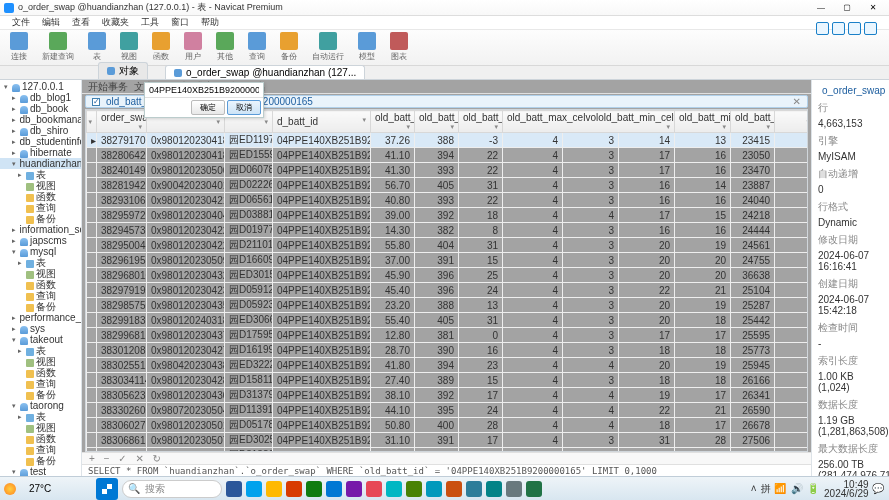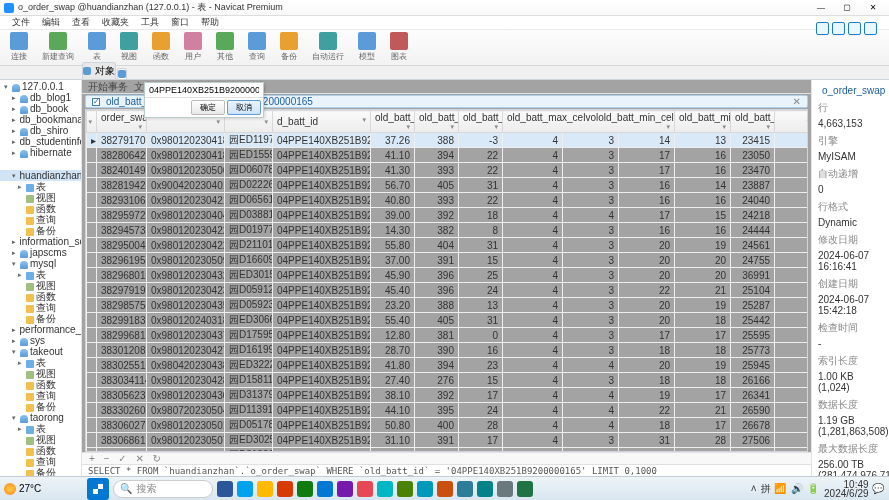--- a/index.html
+++ b/index.html
@@ -19,32 +19,32 @@
   
   .ribbon { height: 36px; background: linear-gradient(#fdfdfd,#f2f2f2); border-bottom: 1px solid #d8d8d8; display: flex; align-items: flex-start; padding: 1px 4px; gap: 2px; }
   .ribbon-label { font-size: 8px; color: #666; margin-top: 1px; }
   .ribbon-big { display: flex; flex-direction: column; align-items: center; padding: 1px 6px; cursor: pointer; }
   .ribbon-big .big-icon { width: 18px; height: 18px; border-radius: 2px; }
   .ribbon-right-icons { margin-left: auto; display: flex; gap: 3px; align-items: center; padding-right: 6px; }
   .ribbon-right-icons div { width: 13px; height: 13px; border: 1px solid #1a80c8; border-radius: 2px; cursor: pointer; background:#eaf6ff; }
 
   
   .obj-tabs { height: 14px; display:flex; align-items:flex-end; background:#f0f0f0; padding-left: 82px; border-bottom:1px solid #cdd4da; }
-  .obj-tab { font-size: 9px; padding: 1px 0; background:#fff; border:1px solid #cdd4da; border-bottom:none; border-radius: 3px 3px 0 0; margin-right: 1px; display:flex; align-items:center; gap:4px; cursor: pointer; }
+  .obj-tab { font-size: 9px; padding: 1px 8px; background:#fff; border:1px solid #cdd4da; border-bottom:none; border-radius: 3px 3px 0 0; margin-right: 1px; display:flex; align-items:center; gap:4px; cursor: pointer; margin-left: 16px; }
   .obj-tab .dot { width:8px; height:8px; background:#5a9bd8; border-radius:2px; }
   .obj-tab.inactive { background:#e8e8e8; }
 
   
   .main { flex:1; display:flex; overflow:hidden; }
   .sidebar { width: 82px; background:#fff; border-right:1px solid #dde3e8; overflow-y:auto; padding-top:1px; }
   .tree-item { font-size:9px; color:#333; padding:0 2px; line-height:11px; display:flex; align-items:flex-end; gap:2px; white-space:nowrap; cursor:pointer; }
   .tree-item.lvl1 { padding-left:4px; }
   .tree-item.lvl2 { padding-left:12px; }
   .tree-item.lvl3 { padding-left:18px; }
-  .tree-item.selected { background:#d0e4f5;margin-top:12px; }
+  .tree-item.selected { background:#d0e4f5; }
   .tree-caret { width:6px; font-size:7px; color:#666; }
   .tree-icon { width:8px; height:8px; border-radius:1px; }
   .tree-icon.db { background:linear-gradient(#8ac0f0,#5a9bd8); border-radius:50% 50% 1px 1px; }
   .tree-icon.folder { background:#f0c050; }
   .tree-icon.table { background:#70b0e0; }
   .tree-icon.view { background:#a0c080; }
 
   .content { flex:1; display:flex; flex-direction:column; background:#a3a3a3; overflow:hidden; }
   .content-toolbar { height:14px; border-bottom:1px solid #e0e0e0; display:flex; align-items:center; gap:6px; padding:0 6px; font-size:9px; color:#444; }
   .content-toolbar span { cursor:pointer; display:flex; align-items:center; gap:2px; }
@@ -79,21 +79,21 @@
 
   
   .right-panel { width:78px; background:#fff; border-left:1px solid #dde3e8; padding:4px 6px; font-size:9px; color:#333; display:flex; flex-direction:column; gap:3px; }
   .right-panel .rp-title { display:flex; align-items:center; gap:4px; color:#2060a0; }
   .right-panel .rp-title .tbl-icon { width:12px; height:12px; background:#70b0e0; border-radius:2px; }
   .rp-label { color:#888; margin-top:2px; }
   .rp-value { color:#333; }
 
   
   .taskbar { height:24px; background:linear-gradient(#eef4f8,#d8e6f0); display:flex; align-items:center; padding:0 4px; gap:4px; border-top:1px solid #c0cdd8; }
-  .tb-weather { display:flex; align-items:center; gap:3px; font-size:9px; }
+  .tb-weather { display:flex; align-items:center; gap:13px; font-size:9px; }
   .tb-weather .sun { width:12px; height:12px; background:radial-gradient(#ffd040,#ff8020); border-radius:50%; }
   .tb-start { width:22px; height:22px; background:#0078d4; border-radius:3px; display:flex; align-items:center; justify-content:center; }
   .tb-start::before { content:""; width:10px; height:10px; background:conic-gradient(#fff 0 25%, transparent 0 50%, #fff 0 75%, transparent 0); }
   .tb-search { width:100px; height:18px; background:#fff; border:1px solid #ccc; border-radius:9px; display:flex; align-items:center; padding:0 6px; font-size:9px; color:#888; gap:4px; }
   .tb-icons { display:flex; gap:4px; }
   .tb-icons div { width:16px; height:16px; border-radius:3px; }
   .tb-tray { margin-left:auto; display:flex; align-items:center; gap:4px; font-size:8.5px; color:#333; }
 
   ::-webkit-scrollbar { width:10px; height:10px; }
   ::-webkit-scrollbar-thumb { background:#c8c8c8; border:2px solid #f0f0f0; border-radius:5px; }
@@ -179,20 +179,21 @@
     </div>
   </div>
 
 <div class="obj-tabs" id="obj-tabs">
     <div class="obj-tab inactive">
       <span class="dot"></span>
       <span>对象</span>
     </div>
     <div class="obj-tab">
       <span class="dot"></span>
+      <span>o_order_swap @huandianzhan (127...</span>
     </div>
   </div>
 
 <div class="main">
 
   <div class="sidebar" id="sidebar">
       <div class="tree-item lvl1">
         <span class="tree-caret">▾</span>
         <span class="tree-icon db"></span>
         <span>127.0.0.1</span>
@@ -593,21 +594,21 @@
               <td>0x98012023043213 0x9801</td>
               <td>园ED301585</td>
               <td>04PPE140XB251B9200000165</td>
               <td>45.90</td>
               <td>396</td>
               <td>25</td>
               <td>4</td>
               <td>3</td>
               <td>20</td>
               <td>20</td>
-              <td>36991</td>
+              <td>36638</td>
               <td></td>
             </tr>
             <tr>
               <td></td>
               <td>382979195</td>
               <td>0x98012023042313 0x9807</td>
               <td>园D059125</td>
               <td>04PPE140XB251B9200000165</td>
               <td>45.40</td>
               <td>396</td>
@@ -699,21 +700,21 @@
               <td>25945</td>
               <td></td>
             </tr>
             <tr>
               <td></td>
               <td>383034114</td>
               <td>0x98012023042818 0x9801</td>
               <td>园D158118</td>
               <td>04PPE140XB251B9200000165</td>
               <td>27.40</td>
-              <td>276</td>
+              <td>389</td>
               <td>15</td>
               <td>4</td>
               <td>3</td>
               <td>18</td>
               <td>18</td>
               <td>26166</td>
               <td></td>
             </tr>
             <tr>
               <td></td>

